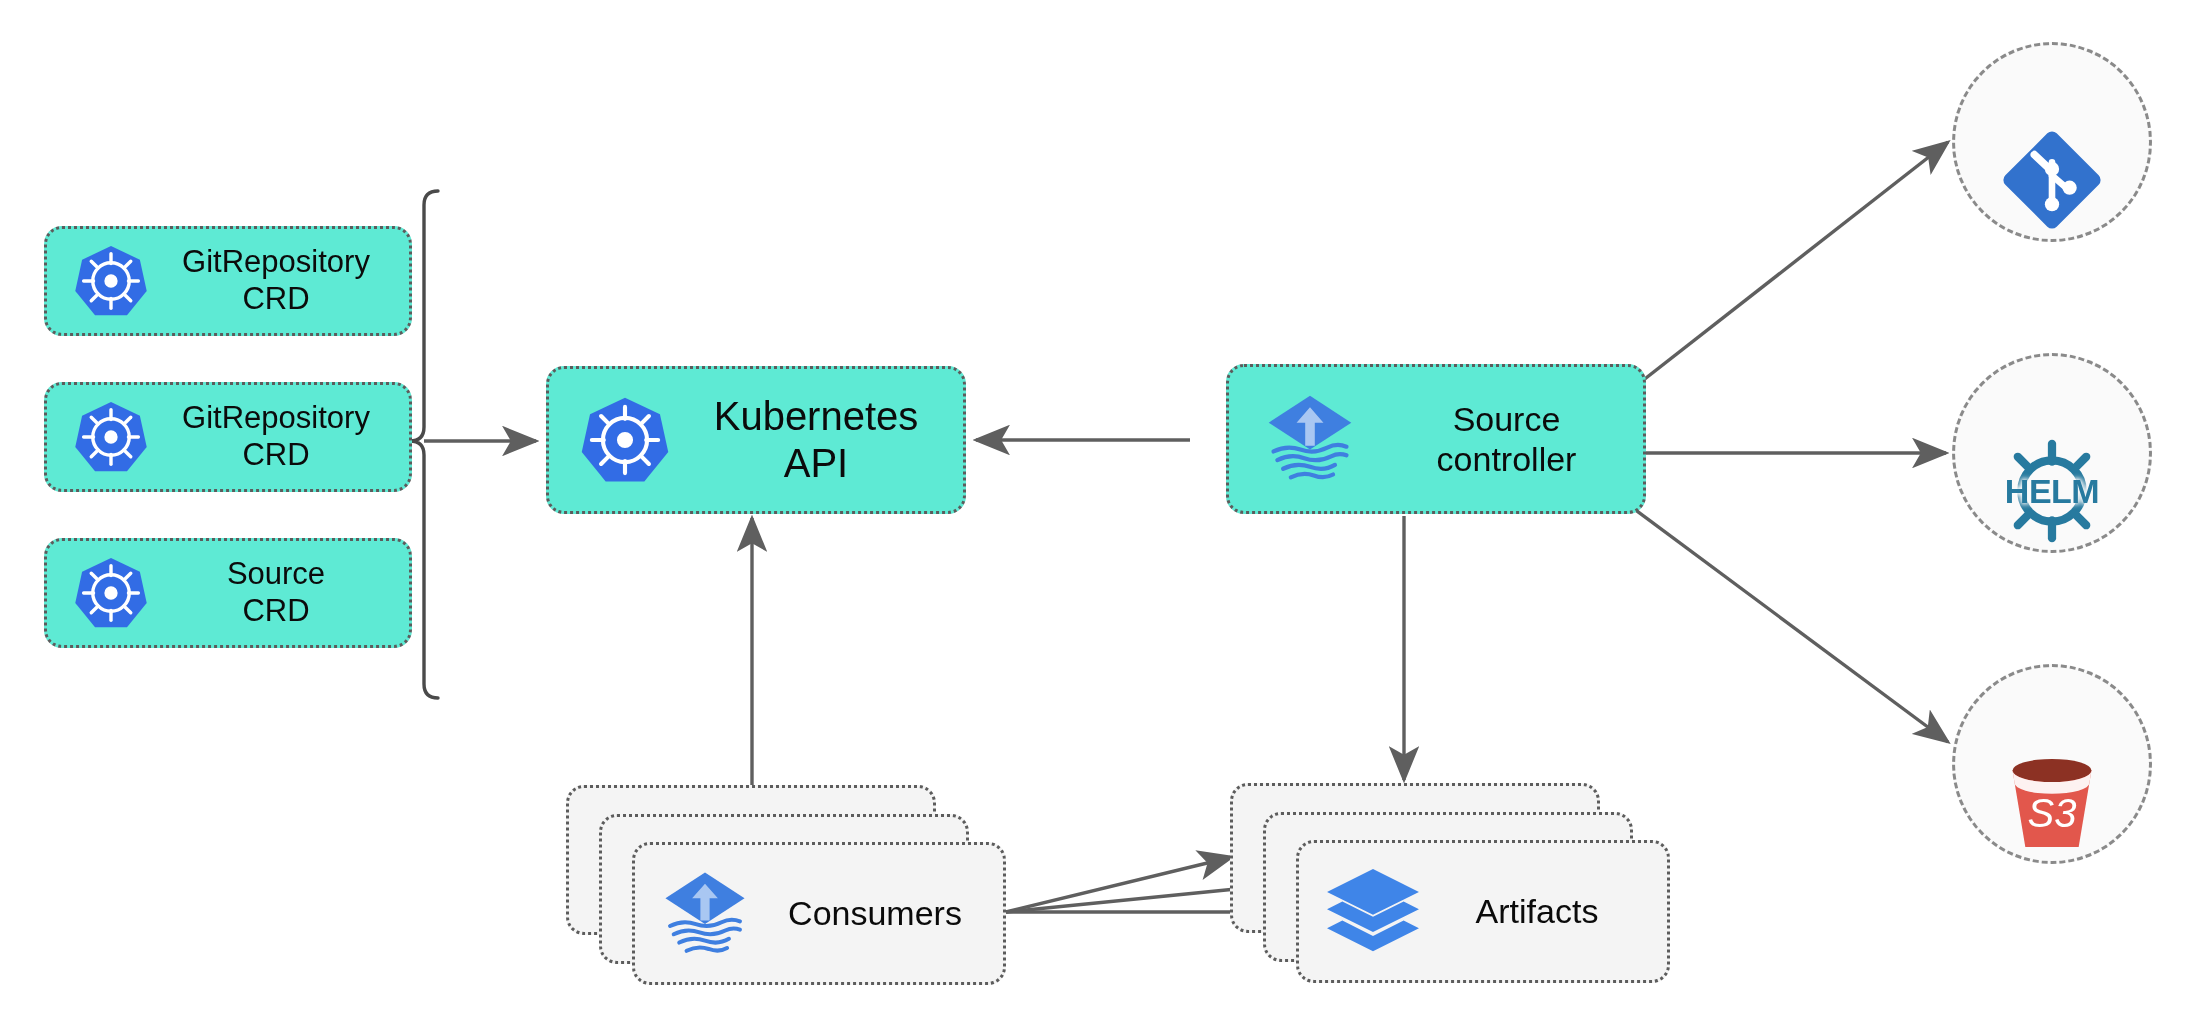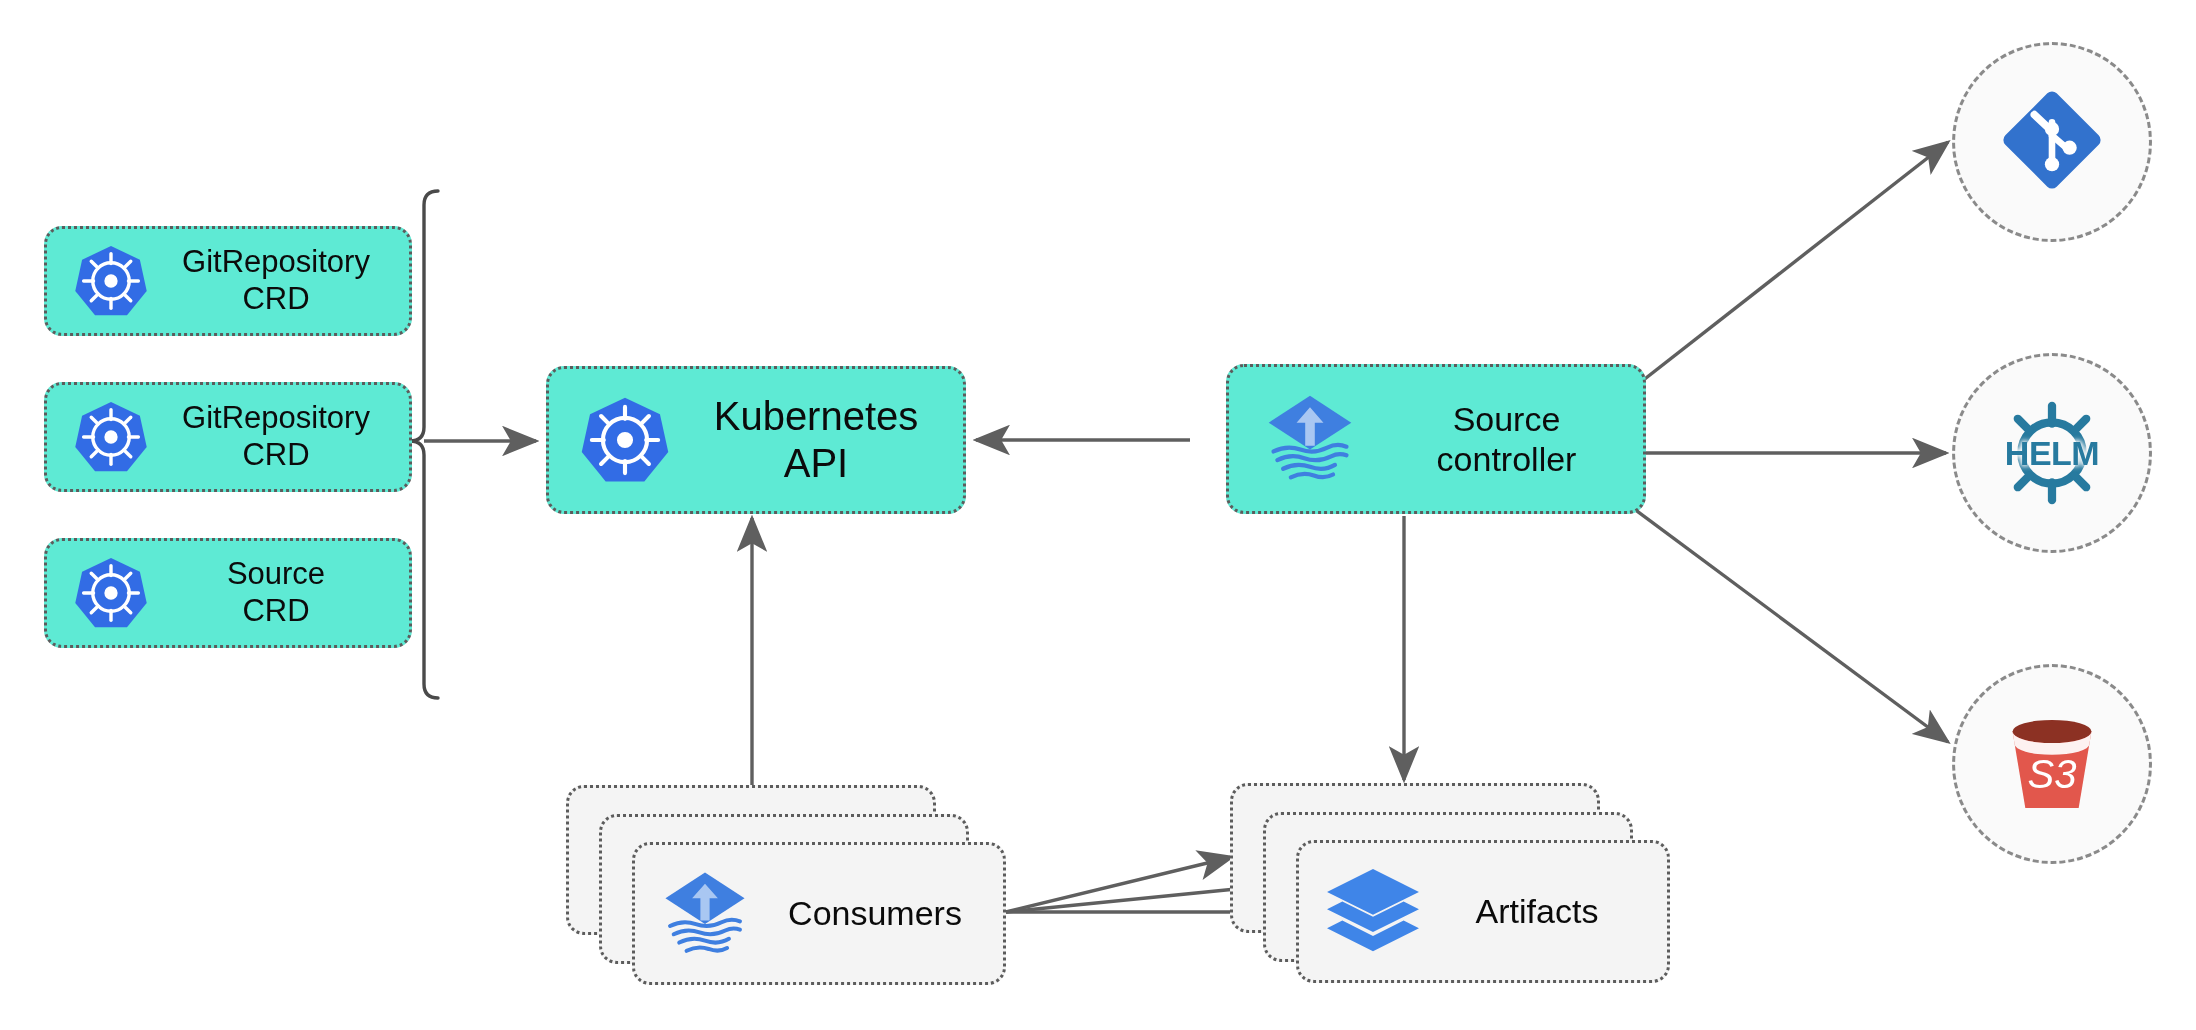--- a/index.html
+++ b/index.html
@@ -45,21 +45,21 @@
   #consumers .front .lbl{padding-right:14px;}
 
   #artifacts{left:1230px;top:783px;width:440px;height:200px;}
   #artifacts .s0{left:0;top:0;width:370px;height:150px;}
   #artifacts .s1{left:33px;top:29px;width:370px;height:150px;}
   #artifacts .front{left:66px;top:57px;width:374px;height:143px;}
   #artifacts .front .ico{width:120px;margin-left:14px;}
   #artifacts .front .lbl{padding-right:26px;}
 
   
-  .ext{position:absolute;box-sizing:border-box;width:200px;height:200px;border-radius:50%;background:#fafafa;border:3px dashed #8a8a8a;display:flex;align-items:center;justify-content:center;}
+  .ext{position:absolute;box-sizing:border-box;width:200px;height:200px;border-radius:50%;background:#fafafa;border:3px dashed #8a8a8a;display:flex;align-items:flex-end;justify-content:center;}
   #ext-git{left:1952px;top:42px;}
   #ext-helm{left:1952px;top:353px;}
   #ext-s3{left:1952px;top:664px;}
 </style>
 </head>
 <body>
 
 <div id="stage">
 
   <svg class="svg-layer" viewBox="0 0 2196 1030" xmlns="http://www.w3.org/2000/svg">

